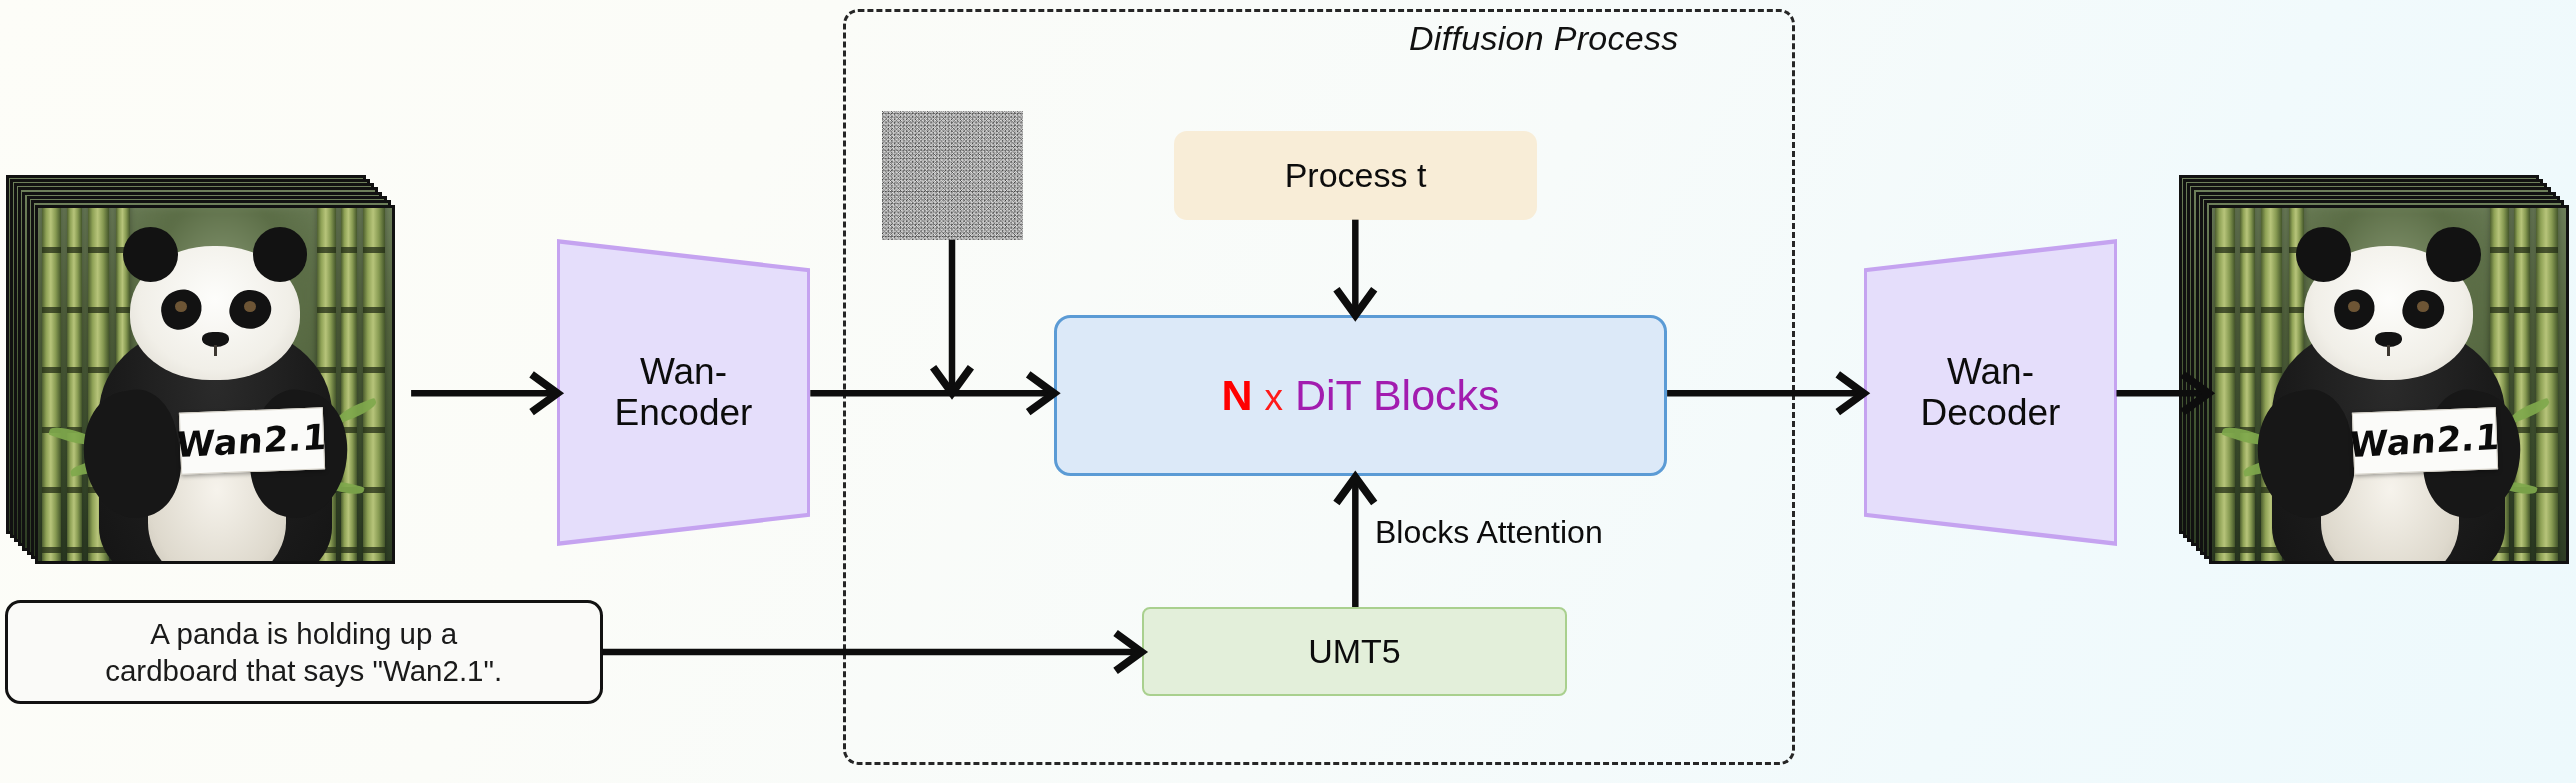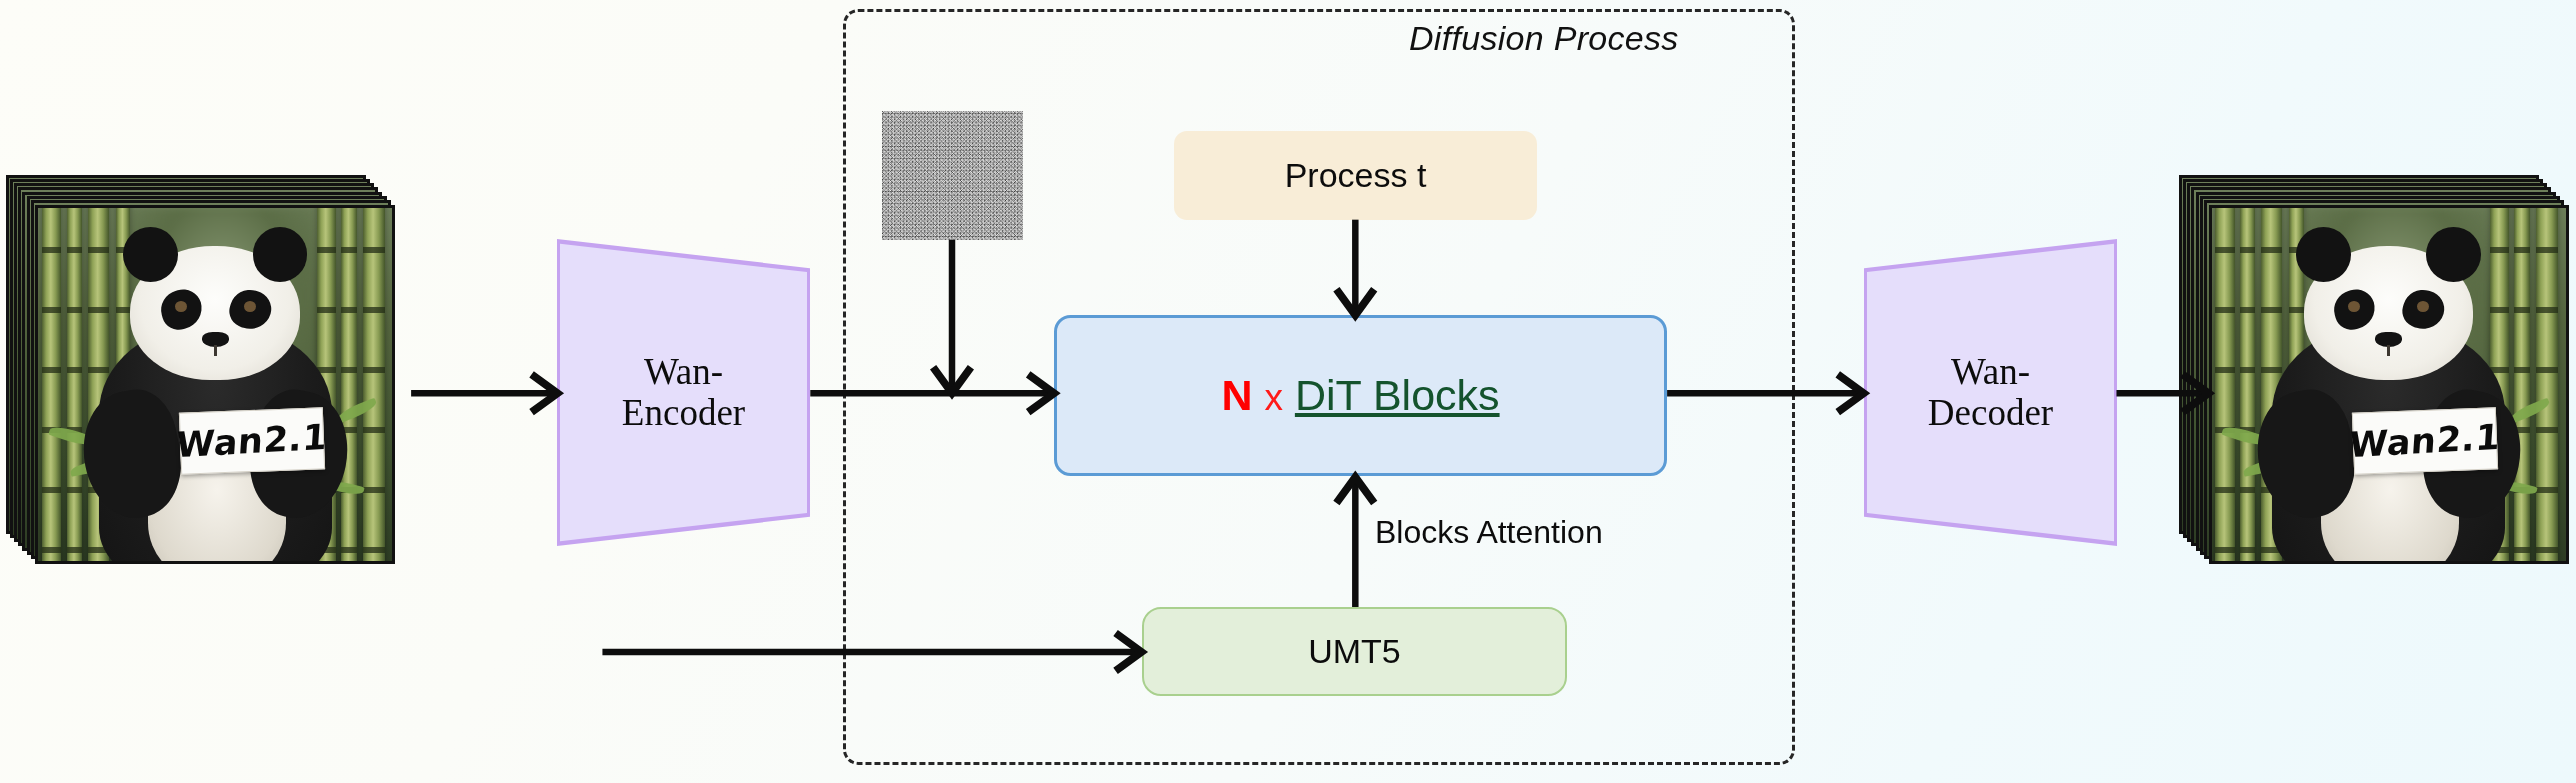--- a/index.html
+++ b/index.html
@@ -187,21 +187,20 @@
   }
   #wan-decoder .tz-fill {
     position: absolute; inset: 3px;
     background: #E5DEFB;
     clip-path: polygon(0% 10%, 100% 0.6%, 100% 99.4%, 0% 90%);
   }
   .tz-label {
     position: relative;
     z-index: 2;
     white-space: pre-line;
-    font-family: Liberation Serif, serif;
   }
 
   
   .rbox {
     box-sizing: border-box;
     display: flex; align-items: center; justify-content: center;
     text-align: center;
     color: #0c0c0c;
   }
   #timestep-box {
@@ -212,26 +211,26 @@
   }
   #dit-box {
     left: 1054px; top: 315px; width: 613px; height: 161px;
     background: #DCE9F8;
     border: 3px solid #5B9BD5;
     border-radius: 16.5px;
     font-size: 43px;
   }
   #dit-box .n-red { color: #FF0000; font-weight: 700; }
   #dit-box .x-red { color: #FF1A1A; font-weight: 400; font-size: 37px; }
-  #dit-box .dit-rest { color: #14532d; text-decoration: underline; }
+  #dit-box .dit-rest { color: #a21caf; }
   #umt5-box {
     left: 1142px; top: 607px; width: 425px; height: 89px;
     background: #E3EFDA;
     border: 2.4px solid #A9D08E;
-    border-radius: 19px;
+    border-radius: 8px;
     font-size: 34px;
   }
 
   
   #prompt-box {
     left: 4.7px; top: 600px; width: 598px; height: 104px;
     background: #FAFAF8;
     border: 3.5px solid #121212;
     border-radius: 15.4px;
     box-sizing: border-box;
@@ -328,20 +327,22 @@
         <div class="eye-dot r"></div>
         <div class="nose"></div>
         <div class="muzzle-line"></div>
         <div class="sign">
           <span class="sign-text">Wan2.1</span>
         </div>
       </div>
     </div>
   </div>
 
+  <div class="abs" id="prompt-box">A panda is holding up a
+cardboard that says "Wan2.1".</div>
 
   <div class="abs trapezoid" id="wan-encoder">
     <div class="tz-fill"></div>
     <span class="tz-label">Wan-
 Encoder</span>
   </div>
 
   <div class="abs" id="noise-patch"></div>
 
   <div class="abs rbox" id="timestep-box">

